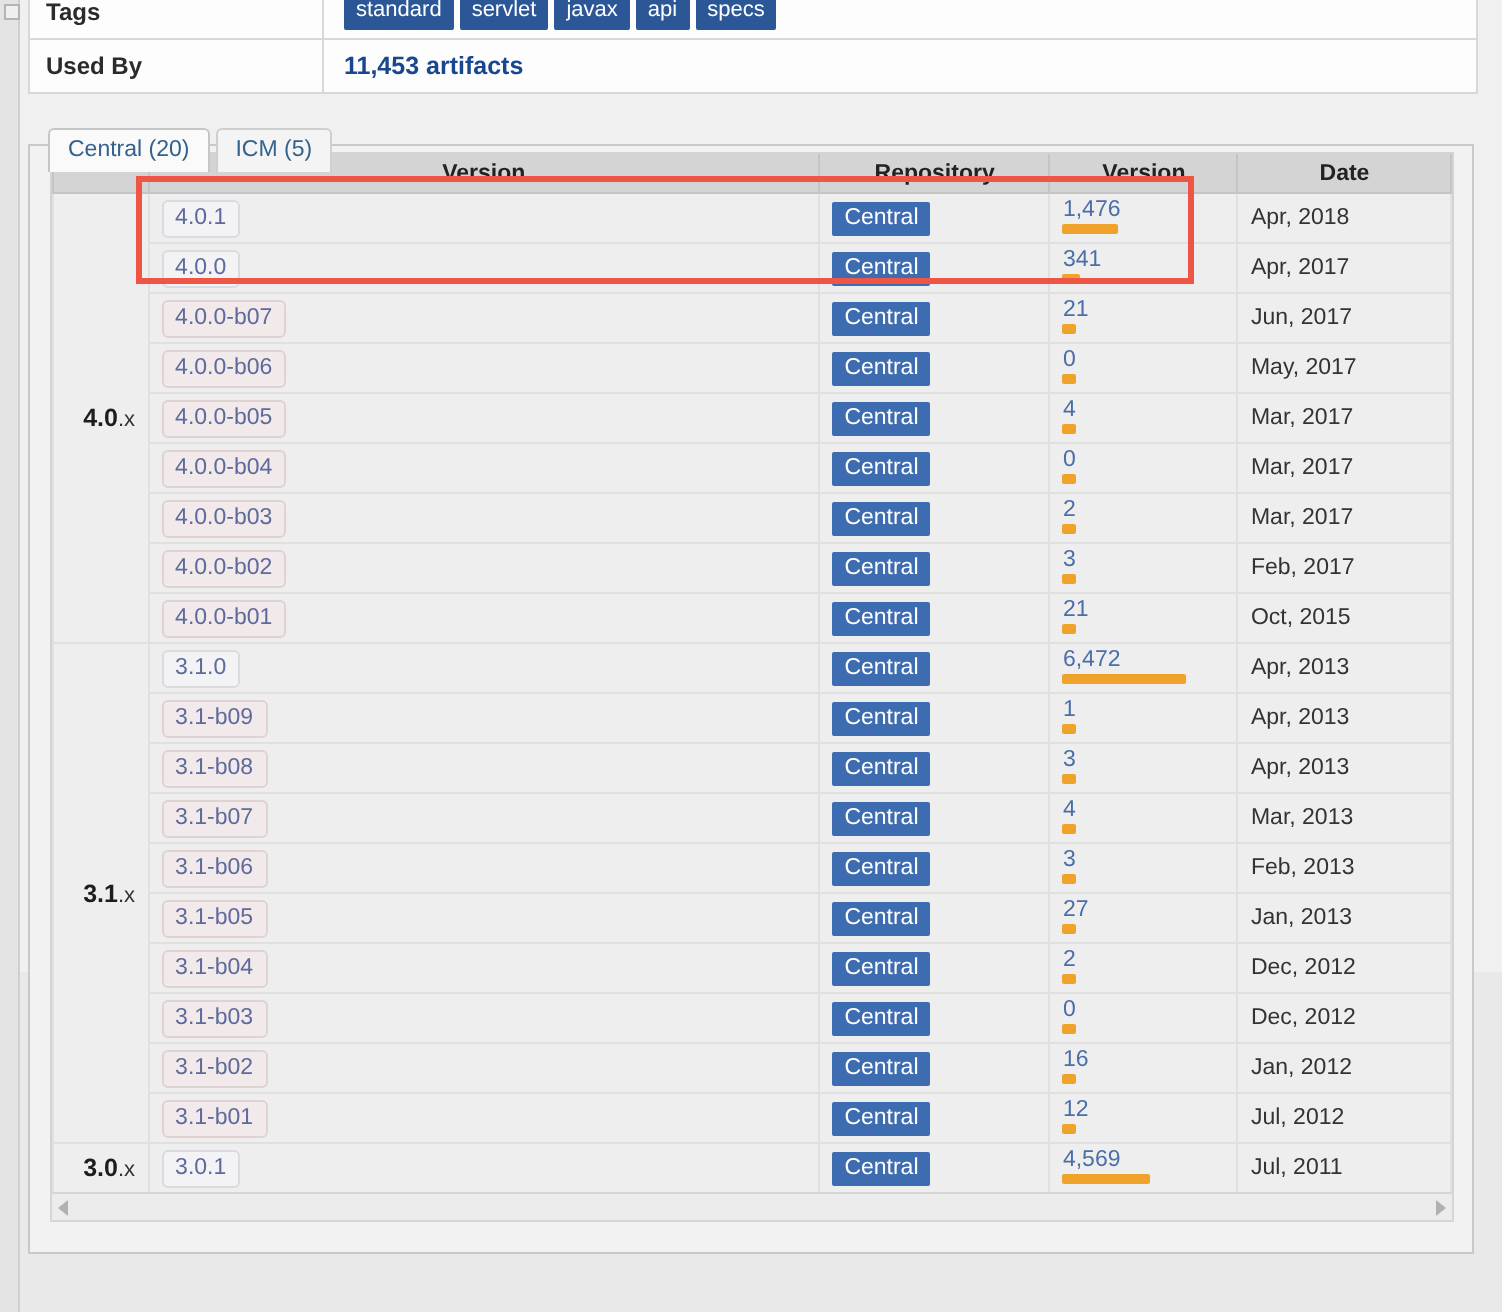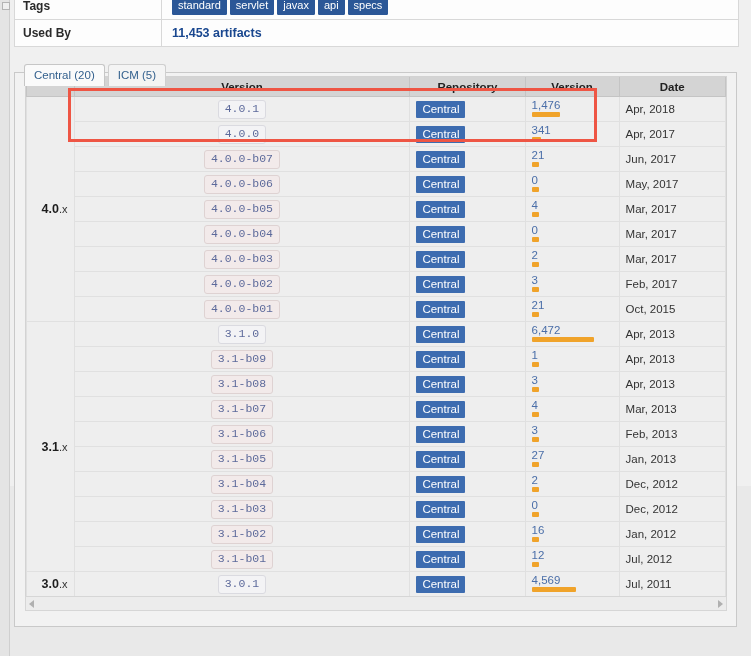--- a/index.html
+++ b/index.html
@@ -160,21 +160,21 @@
   }
   td.grp b { font-size: 12.5px; color: #1d1d1d; }
   td.grp .xs { font-size: 11px; color: #333; }
 
   .col-grp  { width: 48px; }
   .col-ver  { width: 350px; }
   .col-repo { width: 118px; }
   .col-use  { width: 95px; }
   .col-date { width: 110px; }
 
-  td.ver { text-align: center; font-family: Liberation Mono, monospace; }
+  td.ver { text-align: left; }
   .verbadge {
     display: inline-block;
     background: #f2eaea;
     border: 1px solid #ded2d2;
     border-radius: 3px;
     color: #5d6a9b;
     font-size: 11.5px;
     line-height: 14px;
     padding: 1px 6px 2px 6px;
     text-decoration: none;

